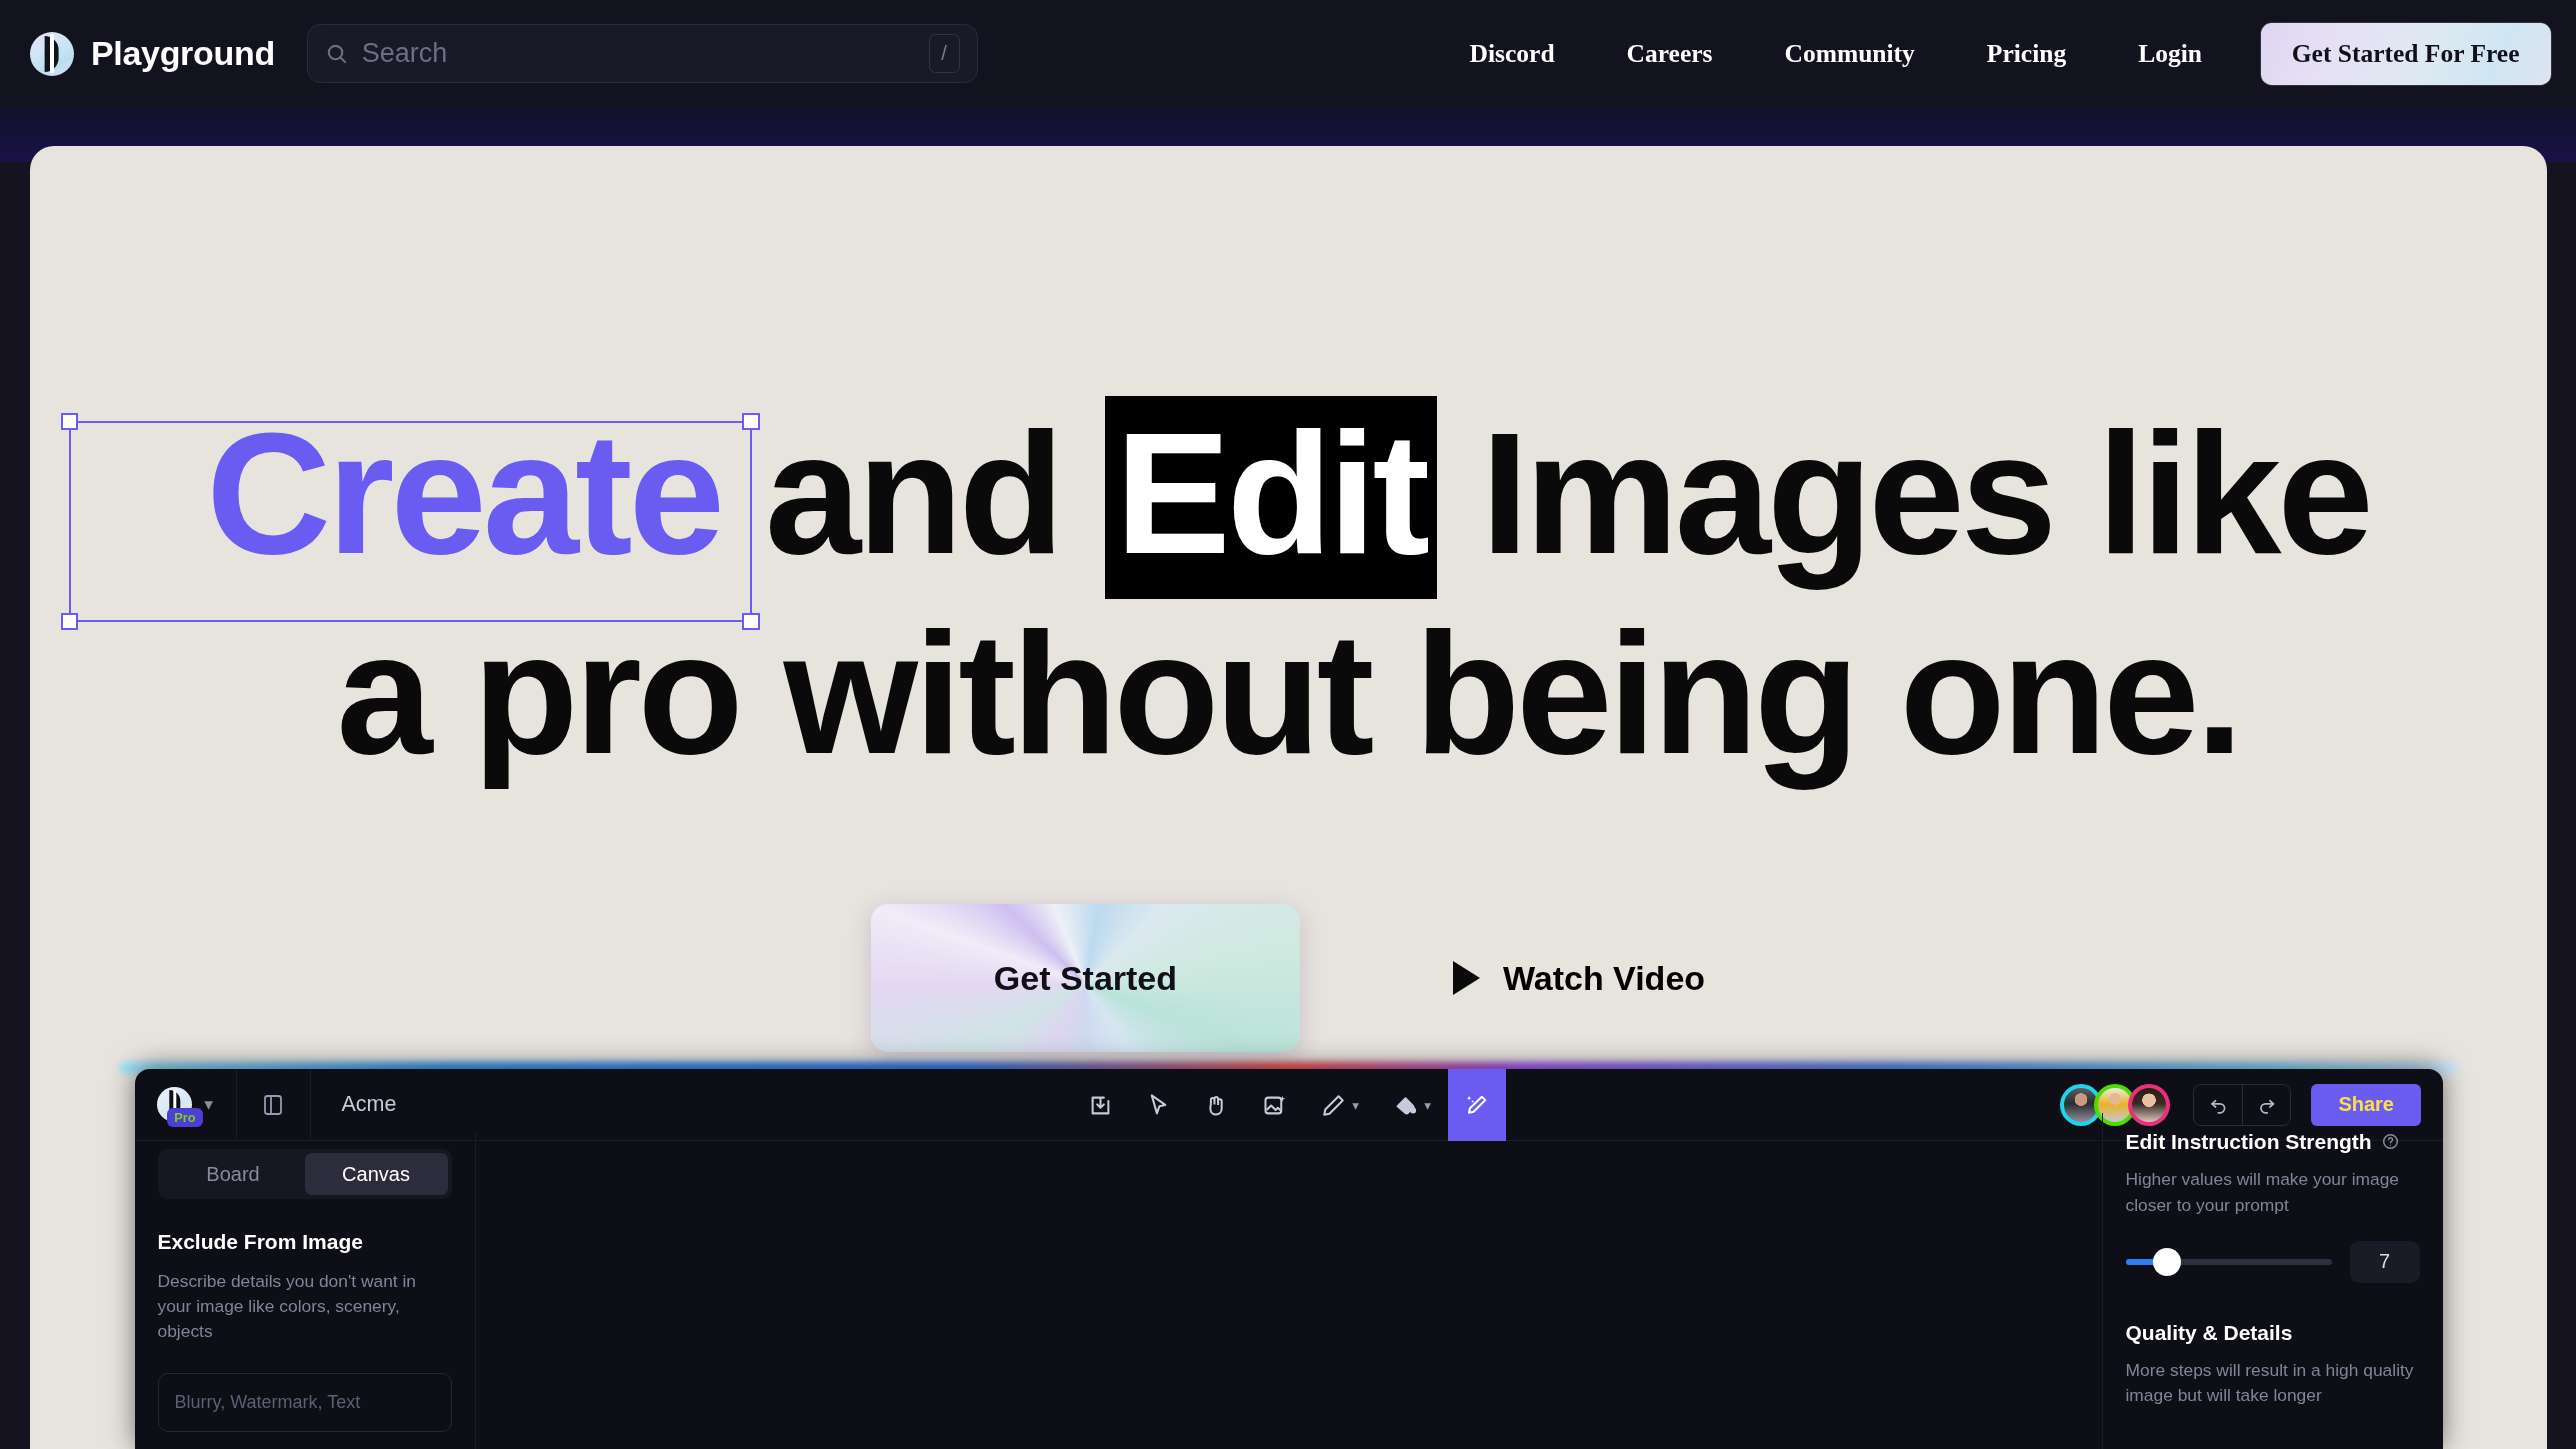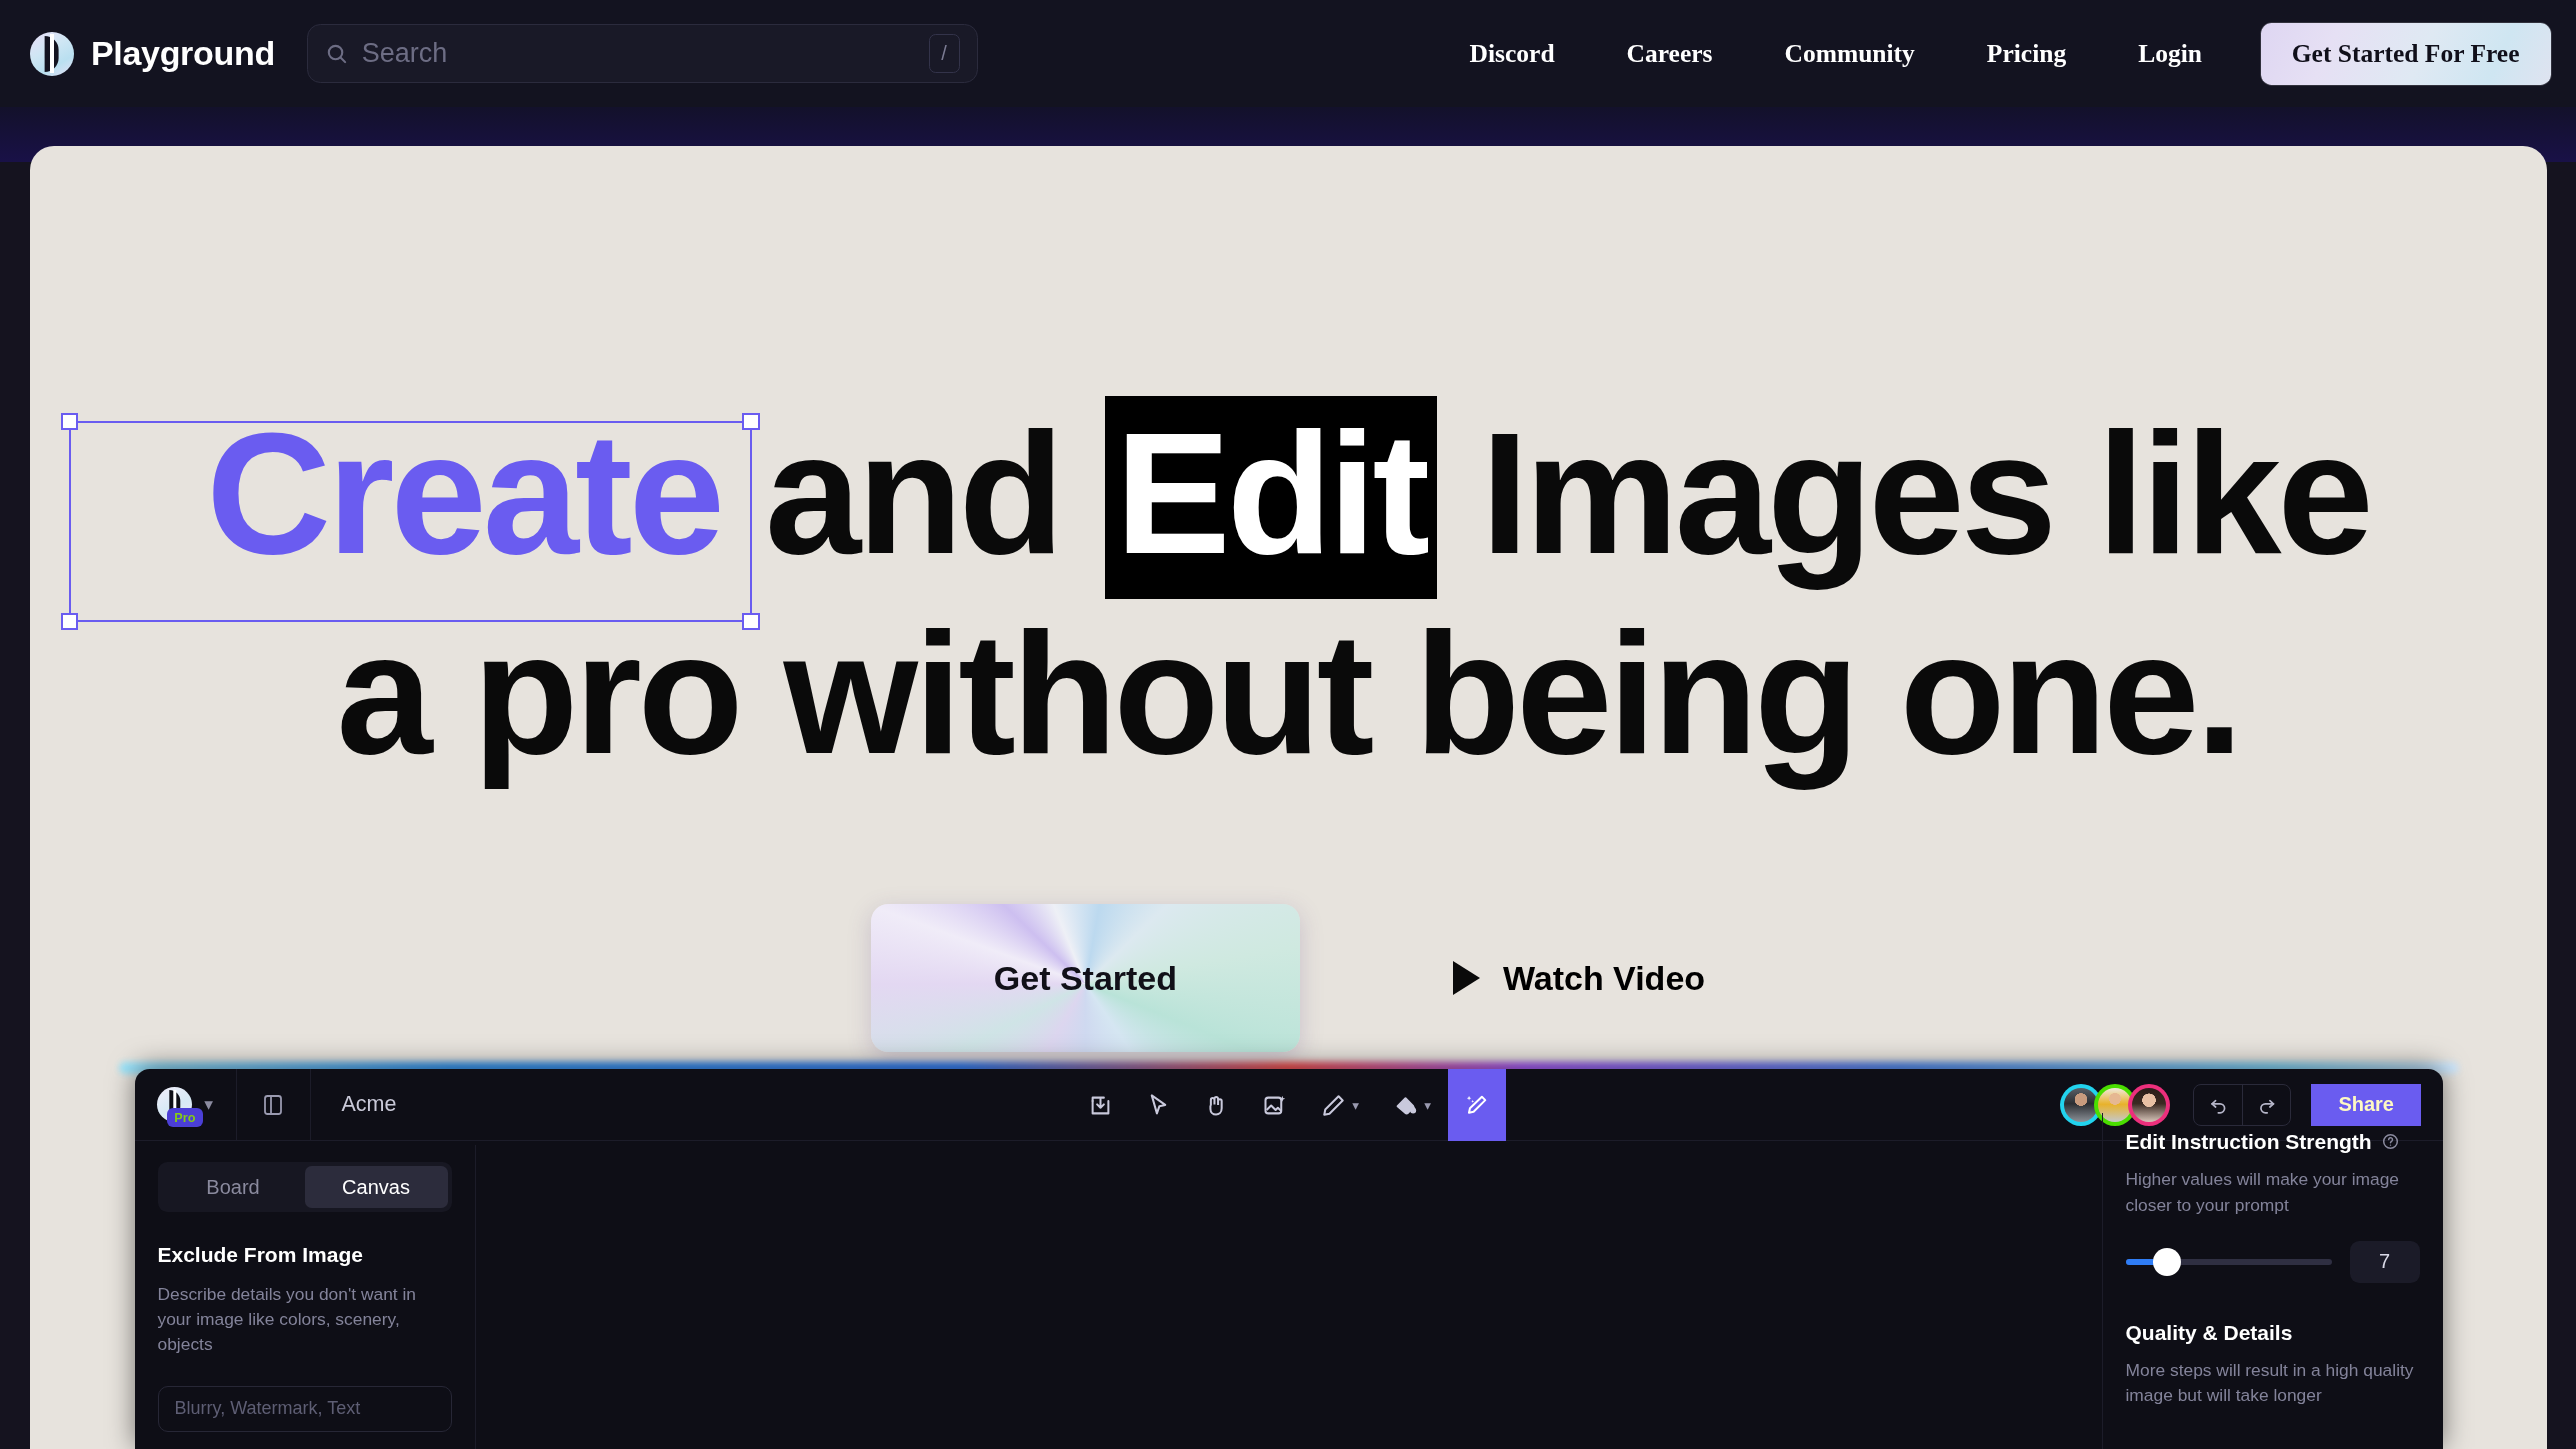--- a/index.html
+++ b/index.html
@@ -200,38 +200,38 @@
   .face2{ width:100%;height:100%;background:
       radial-gradient(circle at 50% 32%, #e6b892 0 20%, transparent 21%),
       linear-gradient(180deg,#f0e8de 0%,#e8b22b 48%,#c4c8cc 100%); }
   .face3{ width:100%;height:100%;background:
       radial-gradient(circle at 50% 36%, #e8c0a4 0 24%, transparent 25%),
       linear-gradient(180deg,#2a1d18 0%,#3b2a22 46%,#d9c6bb 100%); }
   .histgrp{ display:flex; margin-left:23px; border:0.7px solid #2a2a3a; border-radius:8px; overflow:hidden; }
   .histbtn{ width:48px;height:40px; display:flex;align-items:center;justify-content:center; cursor:pointer; }
   .histbtn+.histbtn{ border-left:0.7px solid #2a2a3a; }
   .share{
-    margin-left:20px; height:42px; padding:0 27px; border-radius:0;
-    background:#6a5cf0; color:#fef9c3; font-size:20px; font-weight:bold;
+    margin-left:20px; height:42px; padding:0 27px; border-radius:6px;
+    background:#6a5cf0; color:#fde047; font-size:20px; font-weight:bold;
     display:flex; align-items:center; justify-content:center; cursor:pointer;
   }
 
   
   .app-body{ position:absolute; top:72px; left:0; right:0; bottom:0; display:flex;align-items:flex-end; }
   .lpanel{ width:341px; border-right:0.7px solid #1c1c29; padding:17.4px 23px; }
   .seg{
     display:flex; background:#171722; border-radius:9.4px; padding:4px; margin-bottom:31px;
   }
   .segbtn{ flex:1; height:42px; display:flex;align-items:center;justify-content:center;
     color:#8a8a9e; font-size:20px; border-radius:6.7px; cursor:pointer; }
   .segbtn.on{ background:#2c2c3c; color:#fff; }
   .lh{ color:#fff; font-size:21px; font-weight:bold; margin-bottom:14.8px; }
   .lp{ color:#83839a; font-size:17.4px; line-height:1.45; margin-bottom:28px; }
   .linput{
-    height:46px; border:0.7px solid #272736; border-radius:10px;
+    height:59px; border:0.7px solid #272736; border-radius:10px;
     display:flex; align-items:center; padding:5px 16px;
     color:#5e5e74; font-size:18px;
   }
 
   .canvas{ flex:1; position:relative; background:#07070d;
     background-image:radial-gradient(#272736 1.3px, transparent 1.3px);
     background-size:57px 57px; background-position:12px 14.8px; }
   .ruler-t{ position:absolute; top:0;left:0;right:0;height:2.7px; background:#15151f; }
   .photo{
     position:absolute; left:50%; transform:translateX(-50%);

